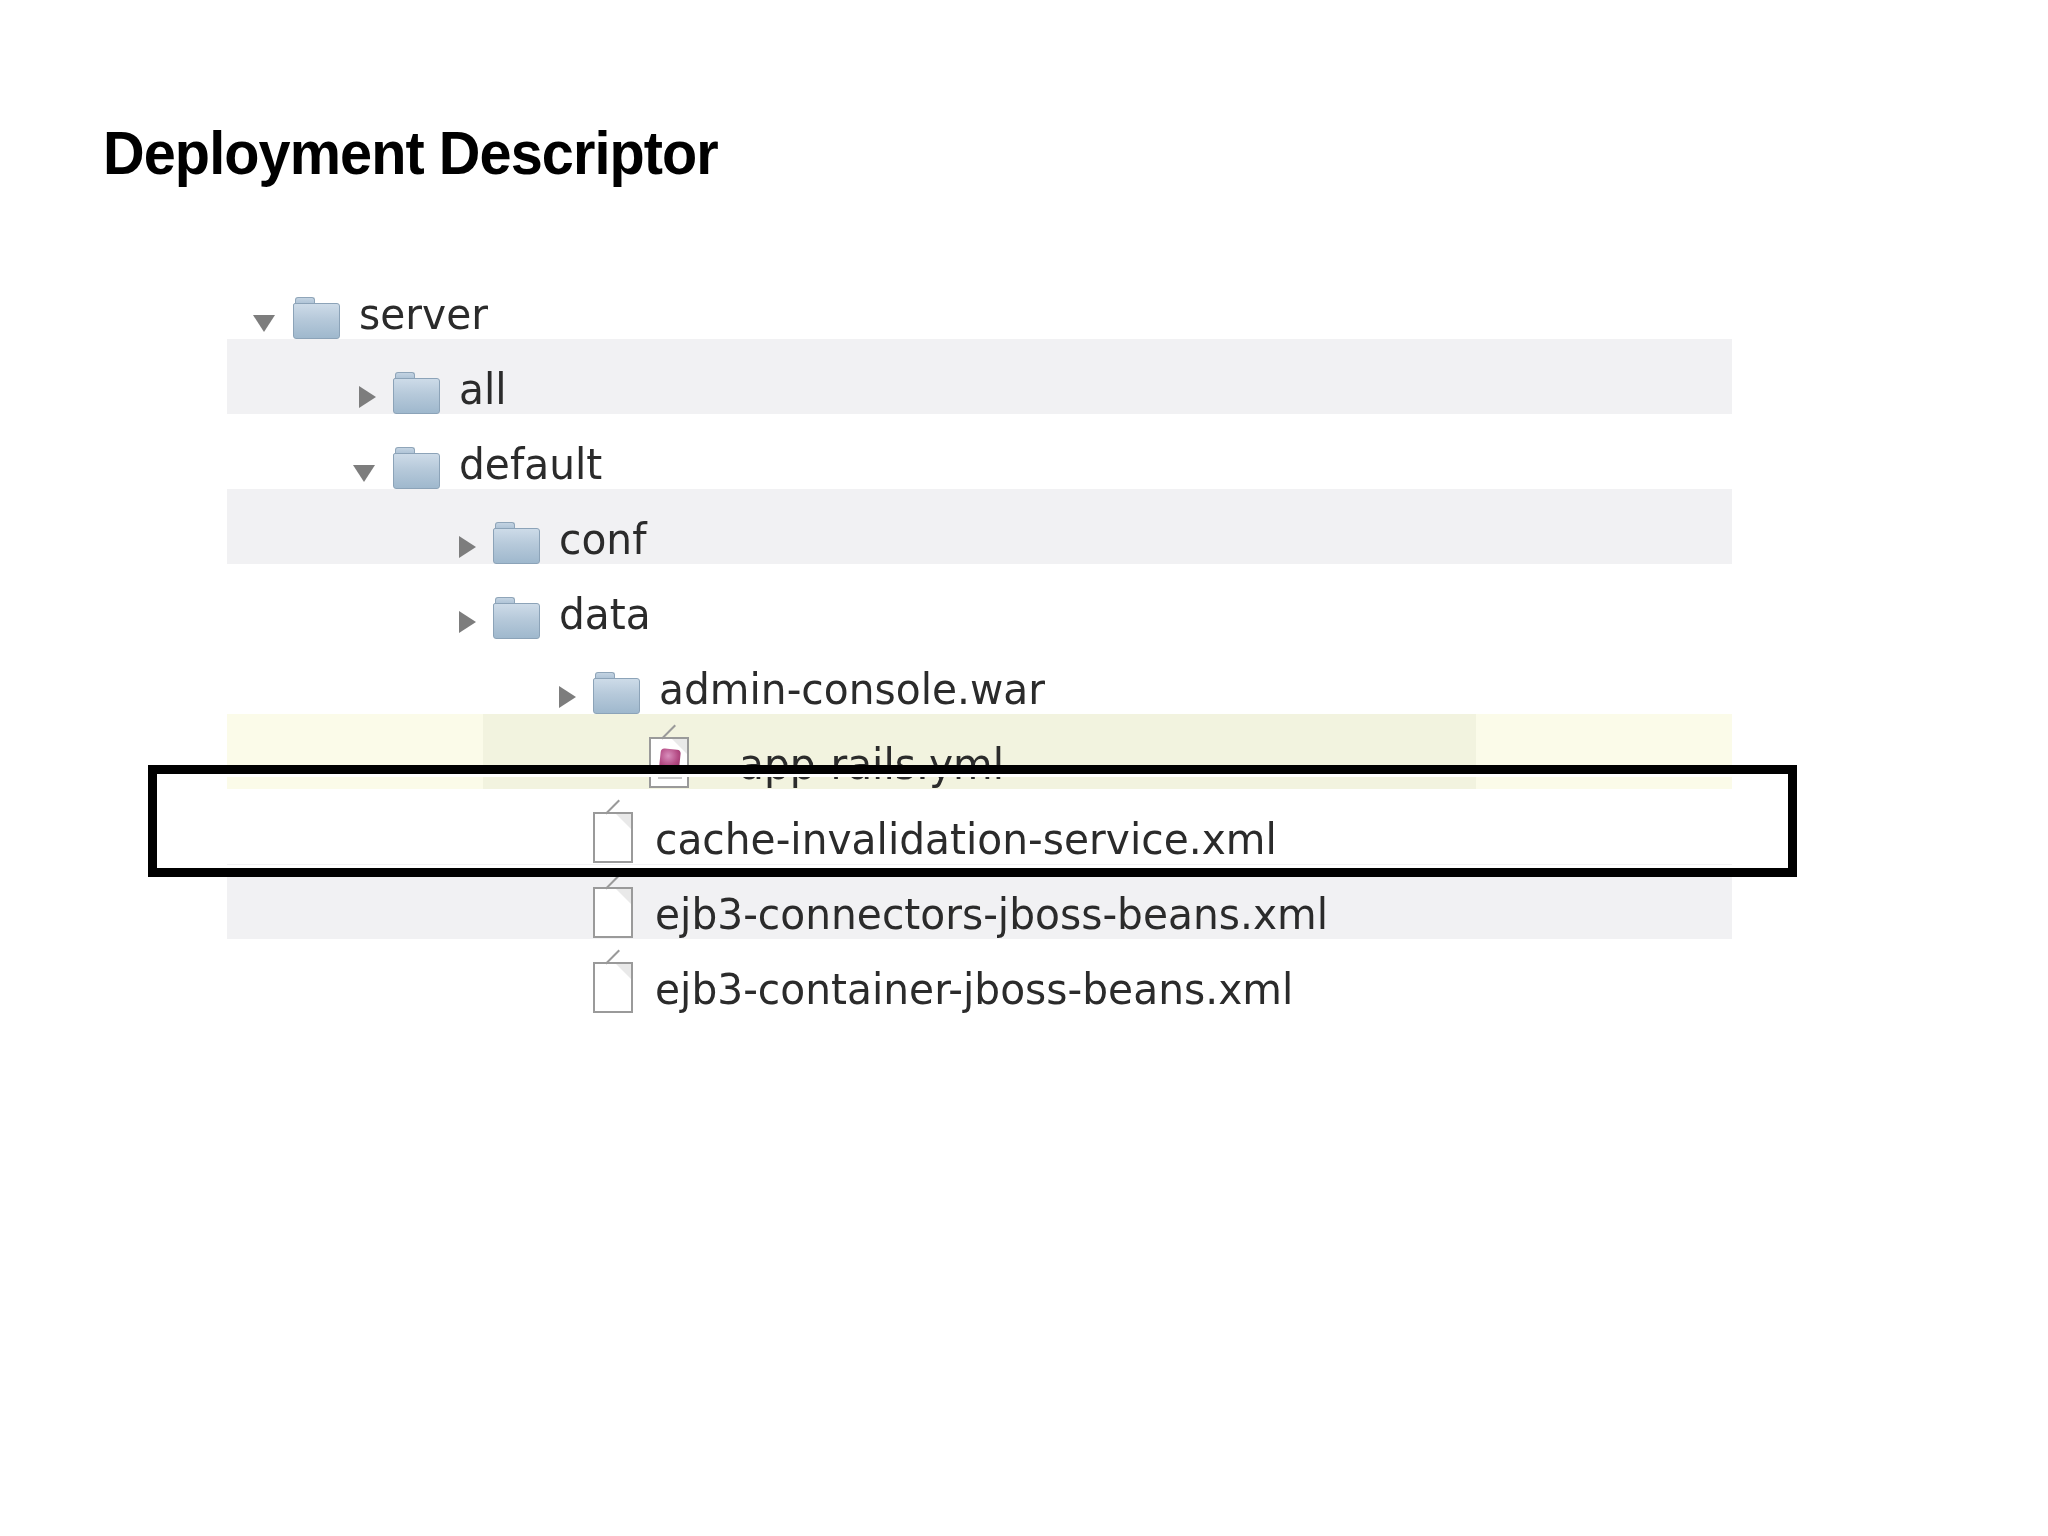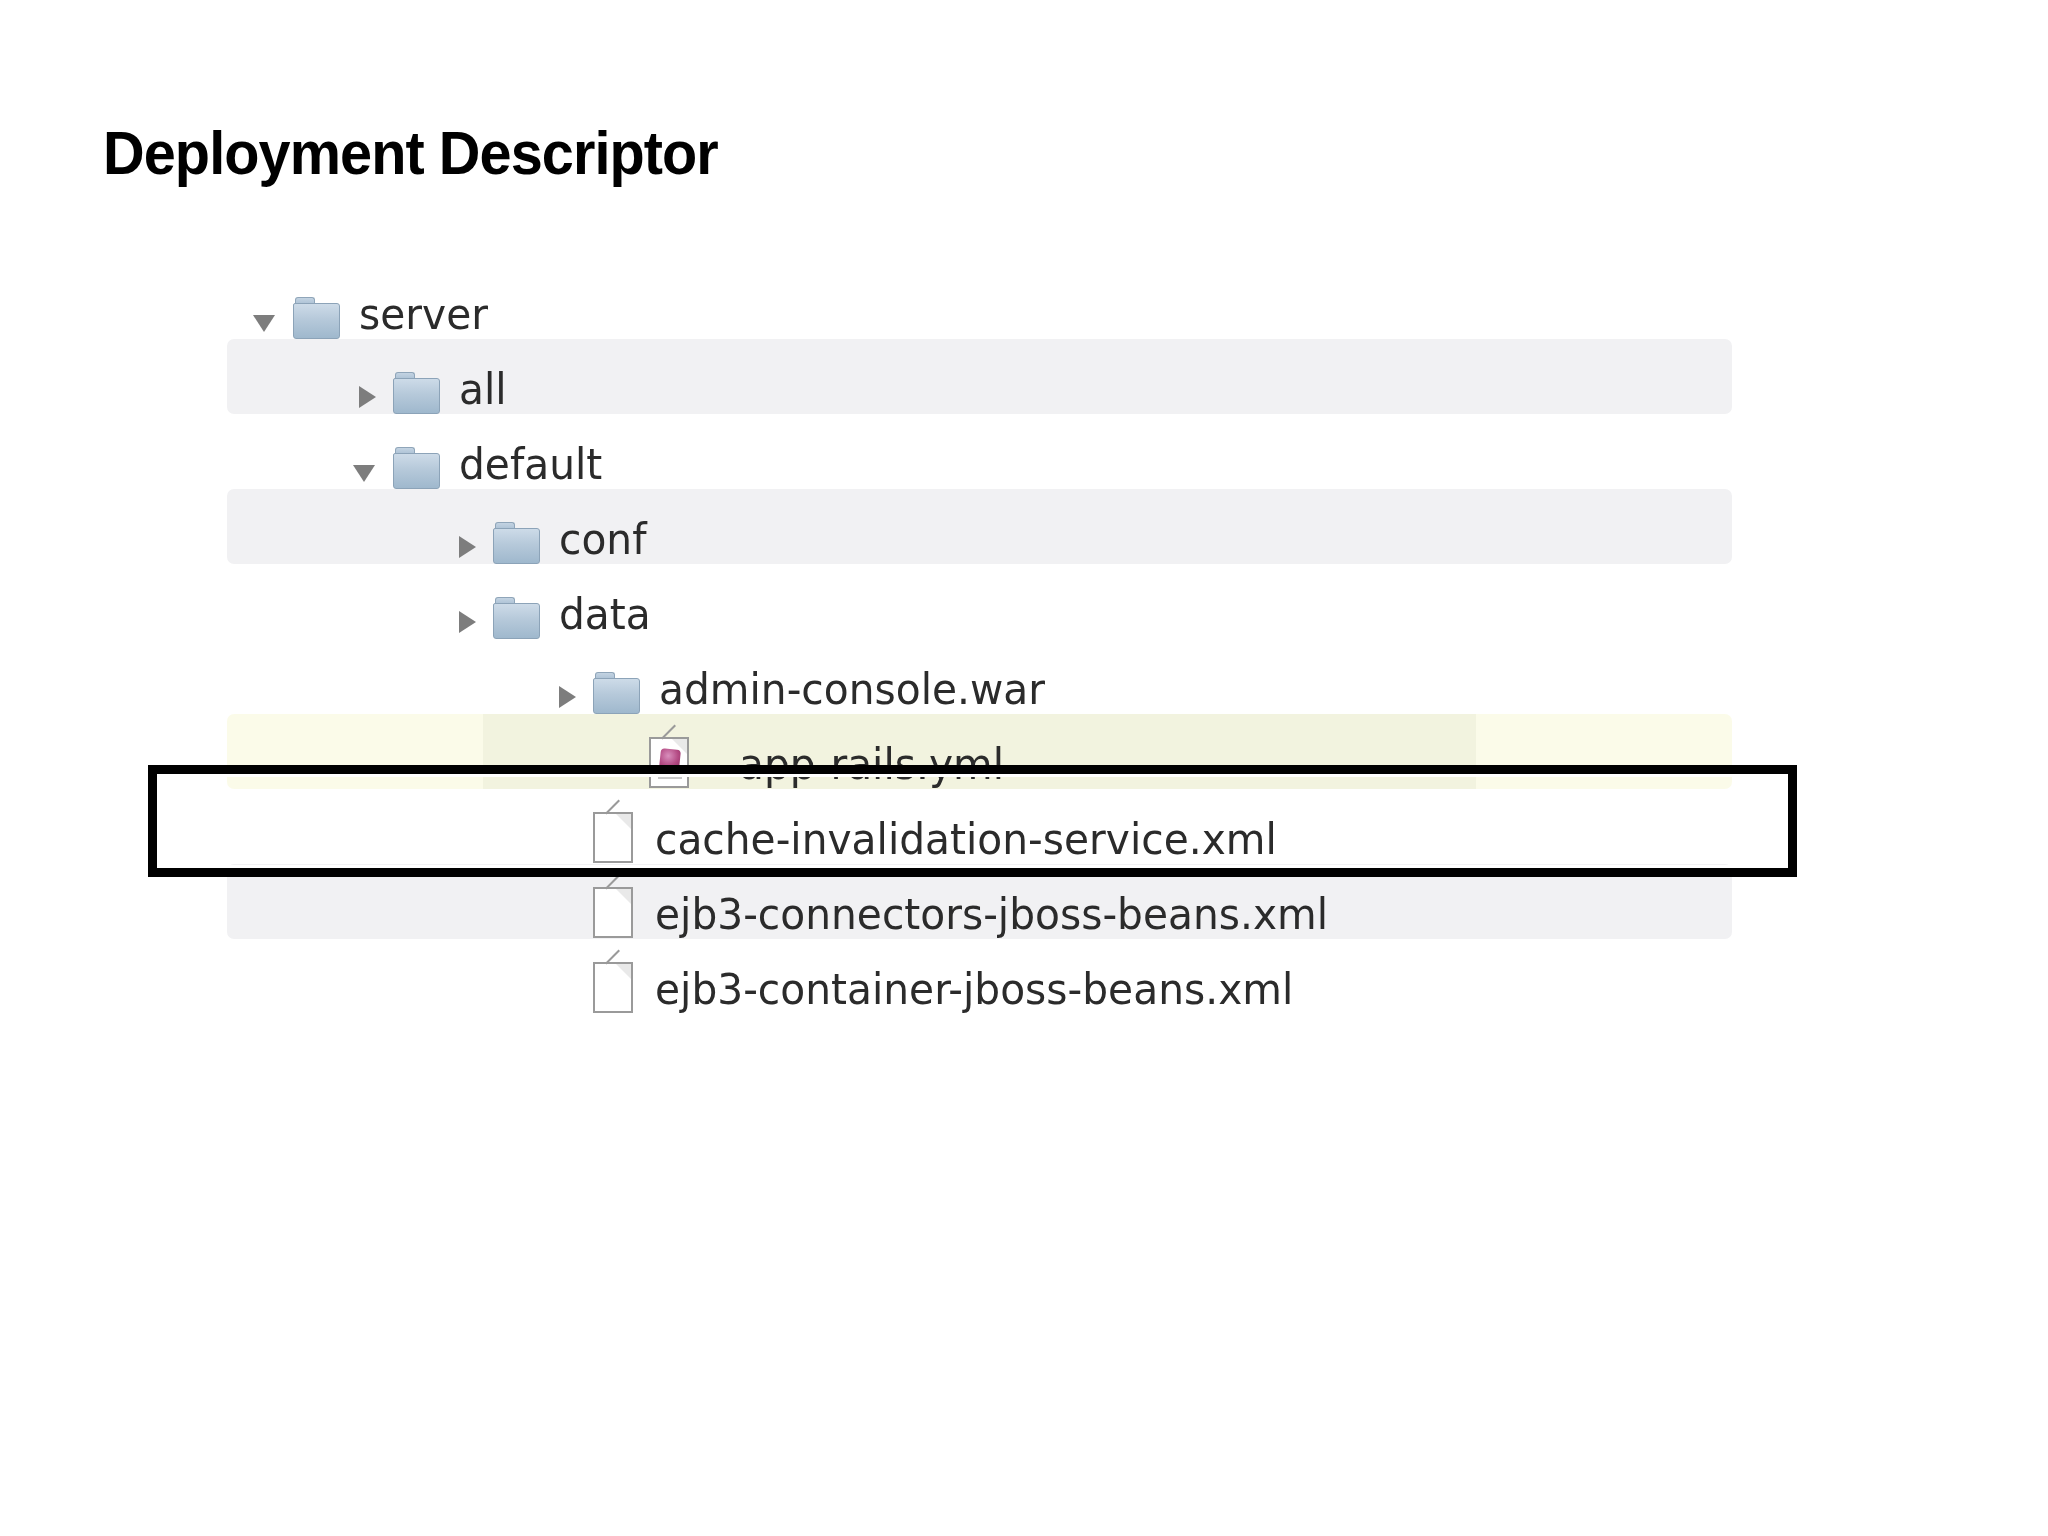--- a/index.html
+++ b/index.html
@@ -47,21 +47,20 @@
     position: relative;
     height: 75px;
     box-sizing: border-box;
     display: flex;
     align-items: flex-end;
     background: #ffffff;
     white-space: nowrap;
   }
   .tree-row.alt {
     background: #f1f1f3;
-    border-radius: 7px;
   }
   .tree-row.selected {
     background: #f7f8e2;
     background: linear-gradient(to right, #fbfbe9 0%, #fbfbe9 17%, #f2f3df 17%, #f2f3df 83%, #fbfbe9 83%, #fbfbe9 100%);
     gap: 28px;
   }
 
   
   .twisty {
     position: relative;

